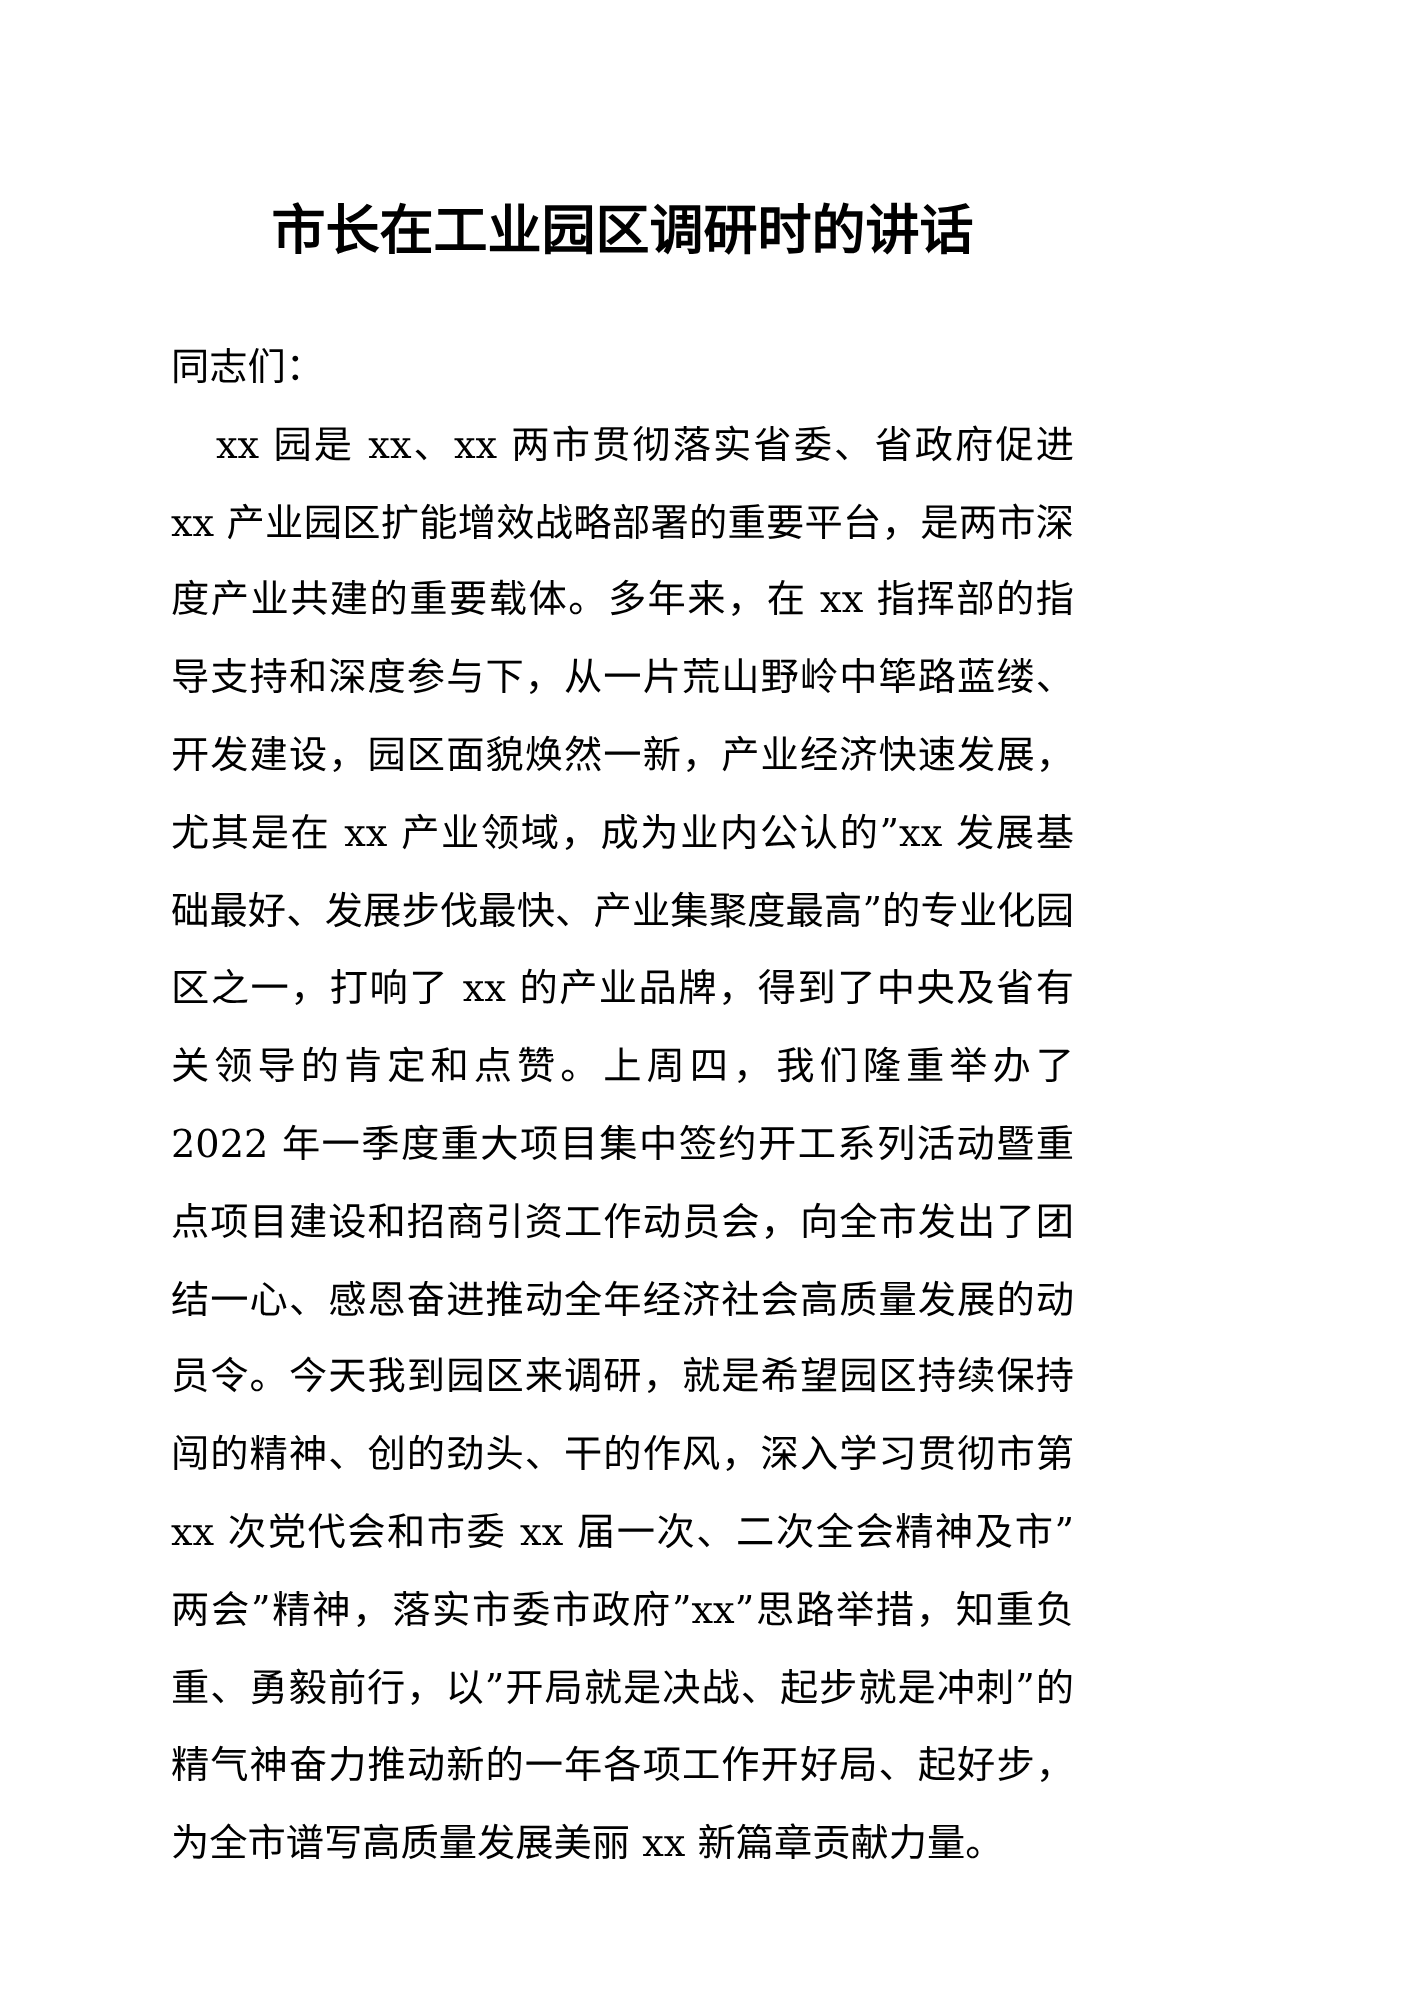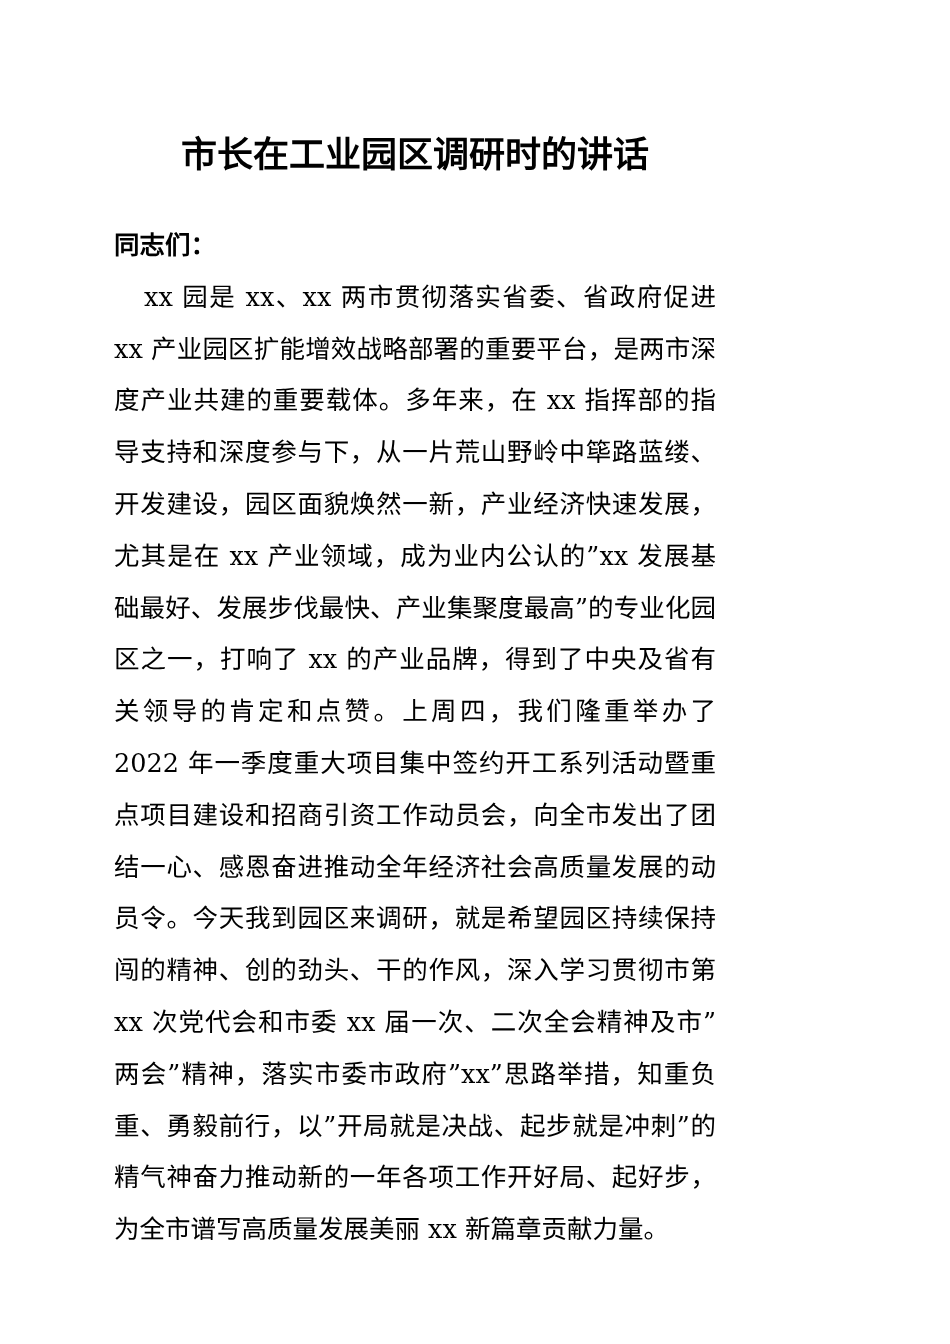--- a/index.html
+++ b/index.html
@@ -37,21 +37,20 @@
     text-justify: inter-ideograph;
     font-weight: normal;
   }
   .doc-body p {
     margin: 0;
     padding: 0;
   }
   .salutation {
     text-indent: 0;
     text-align: left;
-    font-weight: bold;
   }
   .doc-body p.para {
     text-indent: 30px;
   }
 </style>
 </head>
 <body>
 
 <div class="page">
   <div class="content">

